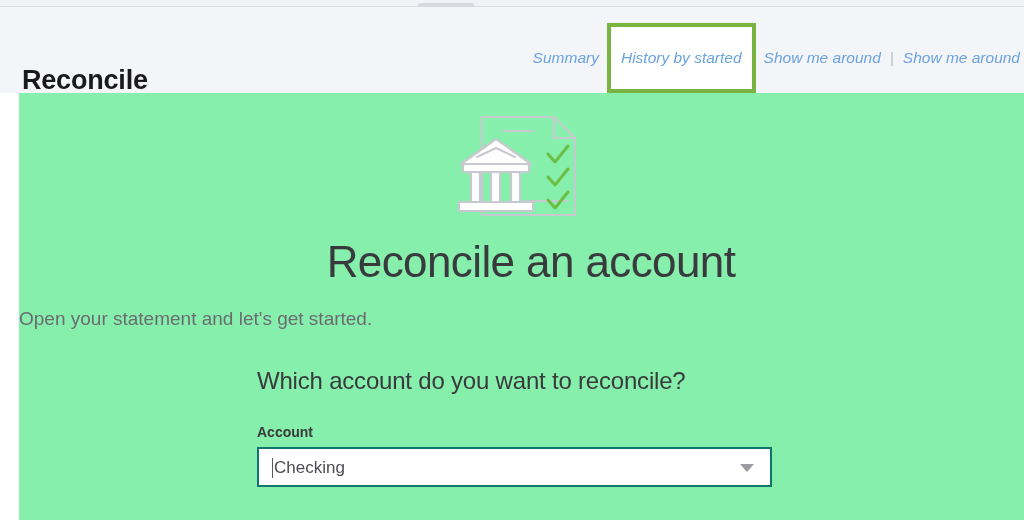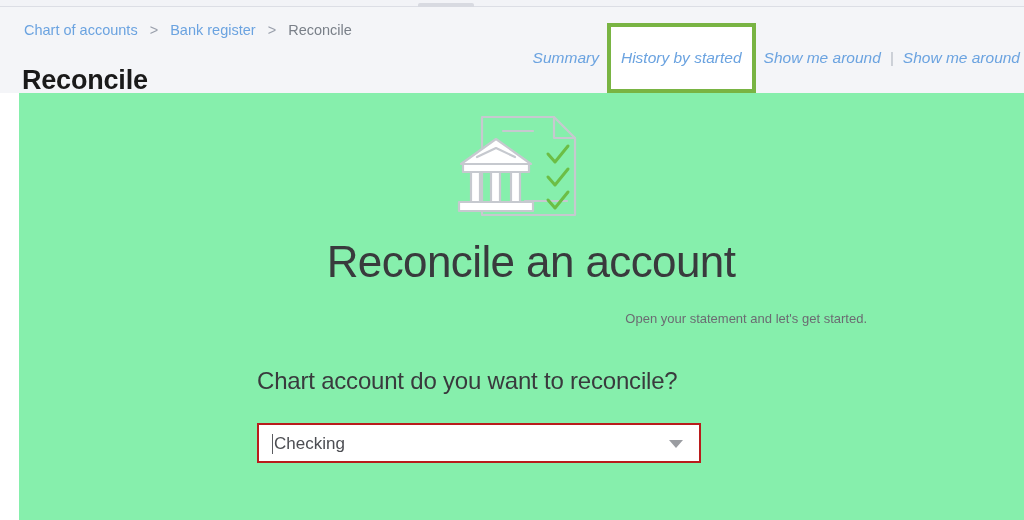--- a/index.html
+++ b/index.html
@@ -153,22 +153,22 @@
     color: #393a3d;
     letter-spacing: -0.6px;
     line-height: 54px;
   }
 
   .hero-sub {
     position: absolute;
     top: 213px;
     left: 0;
     width: 848px;
-    text-align: right;
-    font-size: 13px;
+    text-align: left;
+    font-size: 19px;
     color: #6b6c72;
     line-height: 26px;
   }
 
   .form-area {
     position: absolute;
     top: 272px;
     left: 238px;
     width: 510px;
   }
@@ -184,23 +184,23 @@
   .field-label {
     font-size: 14px;
     font-weight: bold;
     color: #393a3d;
     line-height: 18px;
     margin-bottom: 6px;
   }
 
   .select-wrap {
     position: relative;
-    width: 444px;
+    width: 515px;
     height: 40px;
-    border: 2px solid #b91c1c;
+    border: 2px solid #0f766e;
     background: #ffffff;
     box-sizing: border-box;
   }
   .select-value {
     position: absolute;
     top: 0;
     left: 15px;
     right: 40px;
     height: 36px;
     line-height: 37px;
@@ -233,27 +233,20 @@
 <body>
 
 <div class="screen">
 
   <div class="top-strip">
     <div class="top-strip-tab"></div>
   </div>
 
   <div class="header">
 
-    <div class="breadcrumb">
-      <a class="crumb-link" href="#">Chart of accounts</a>
-      <span class="crumb-sep">&gt;</span>
-      <a class="crumb-link" href="#">Bank register</a>
-      <span class="crumb-sep">&gt;</span>
-      <span class="crumb-current">Reconcile</span>
-    </div>
 
     <h1 class="page-title">Reconcile</h1>
 
     <div class="header-nav">
       <a class="nav-link" href="#">Summary</a>
       <span class="nav-sep">|</span>
 
       <span class="nav-highlight-wrap">
         <span class="nav-highlight-box"></span>
         <a class="nav-link" href="#">History by started</a>
@@ -301,22 +294,23 @@
           <path d="M97 93 l7 8 l13 -16"></path>
         </g>
       </svg>
     </div>
 
     <div class="hero-title">Reconcile an account</div>
 
     <div class="hero-sub">Open your statement and let's get started.</div>
 
     <div class="form-area">
-      <div class="form-question">Chart account do you want to reconcile?</div>
-
+      <div class="form-question">Which account do you want to reconcile?</div>
+
+      <div class="field-label">Account</div>
 
       <div class="select-wrap">
         <span class="select-caret-cursor"></span>
         <span class="select-value" title="Select account">Checking</span>
         <span class="select-arrow"></span>
       </div>
     </div>
 
   </div>
 </div>

